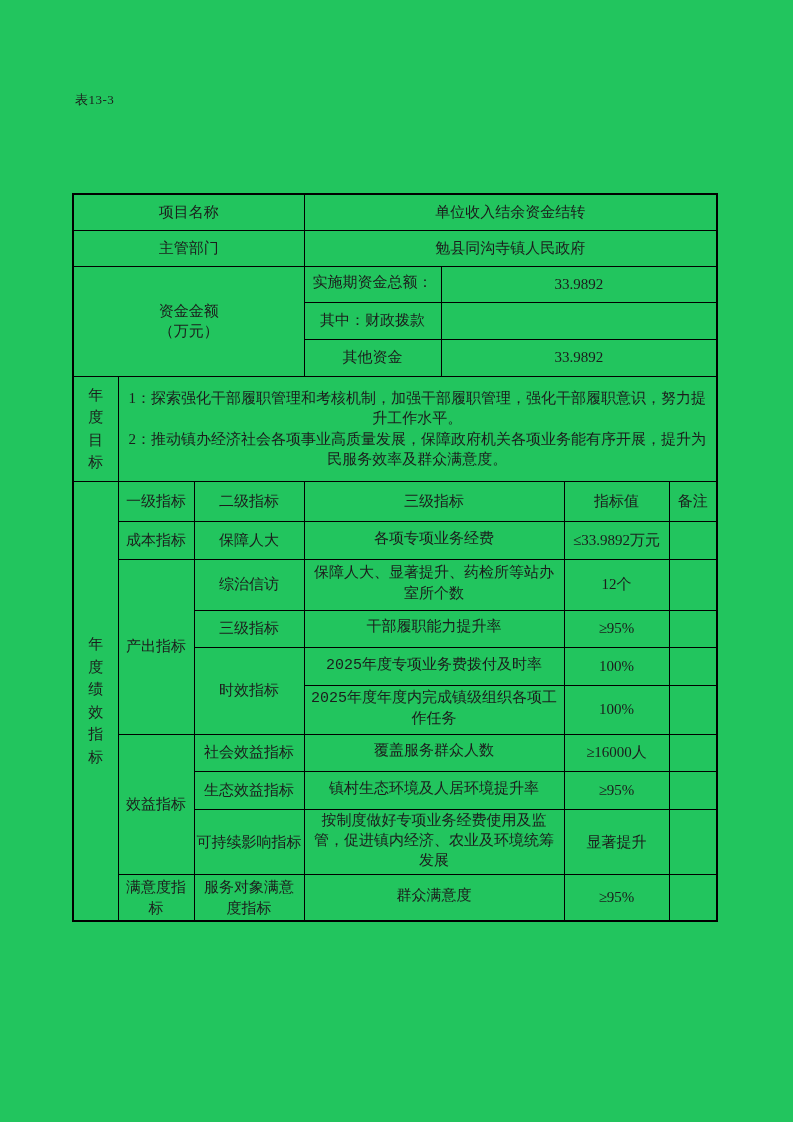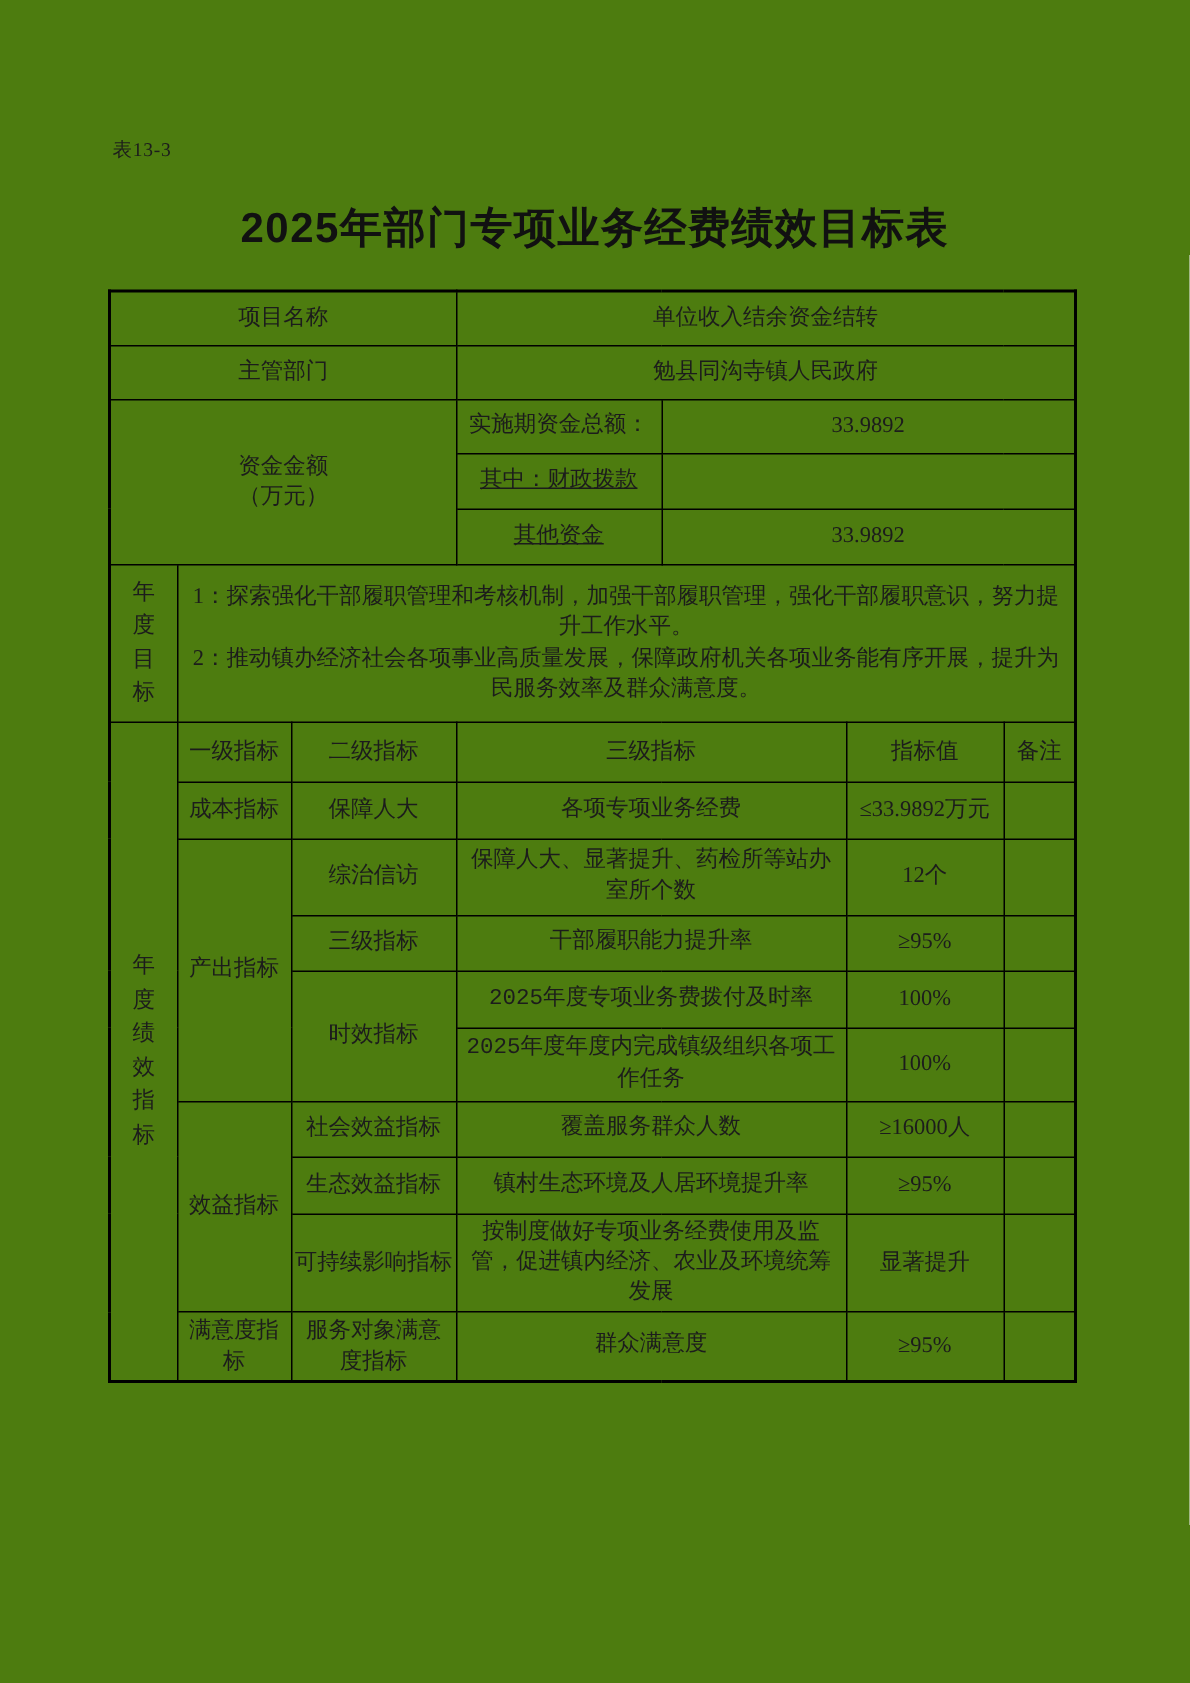--- a/index.html
+++ b/index.html
@@ -1,21 +1,21 @@
 <!DOCTYPE html>
 <html><head>
 <meta charset="utf-8">
 <style>
   html, body { margin: 0; padding: 0; background: #e8e8e8; }
   .page {
     position: relative;
     width: 793px;
     height: 1122px;
     margin: 0 auto;
-    background: #4d7c0f;
+    background: #22c55e;
     font-family: "Liberation Serif", "DejaVu Serif", serif;
     color: #1c1c1c;
     overflow: hidden;
   }
   .sheet-label {
     position: absolute;
     left: 75px;
     top: 91px;
     font-size: 13px;
     letter-spacing: 0.5px;
@@ -47,21 +47,21 @@
     padding: 2px 6px;
     font-size: 15px;
     text-align: center;
     vertical-align: middle;
     line-height: 1.35;
     overflow: hidden;
     word-break: break-all;
   }
   td.bb2 { border-bottom-width: 2px; }
   td.al { text-align: left; font-family: Liberation Mono, monospace; }
-  td.ar { text-align: right; text-decoration: underline; }
+  td.ar { text-align: right; }
   td.ind { font-size: 14px; }
   .vtext {
     width: 1em;
     margin: 0 auto;
     line-height: 1.5;
     font-size: 15px;
     text-align: left;
   }
   td.goal-cell {
     text-align: left;
@@ -70,21 +70,20 @@
     font-size: 15px;
   }
 </style>
 </head>
 <body>
 
 <div class="page">
 
   <div class="sheet-label">表13-3</div>
 
-  <h1 class="title">2025年部门专项业务经费绩效目标表</h1>
 
   <table class="main-table">
     <colgroup>
       <col style="width:45px">
         <col style="width:76px">
         <col style="width:110px">
       <col style="width:137px">
         <col style="width:123px">
         <col style="width:105px">
         <col style="width:48px">

